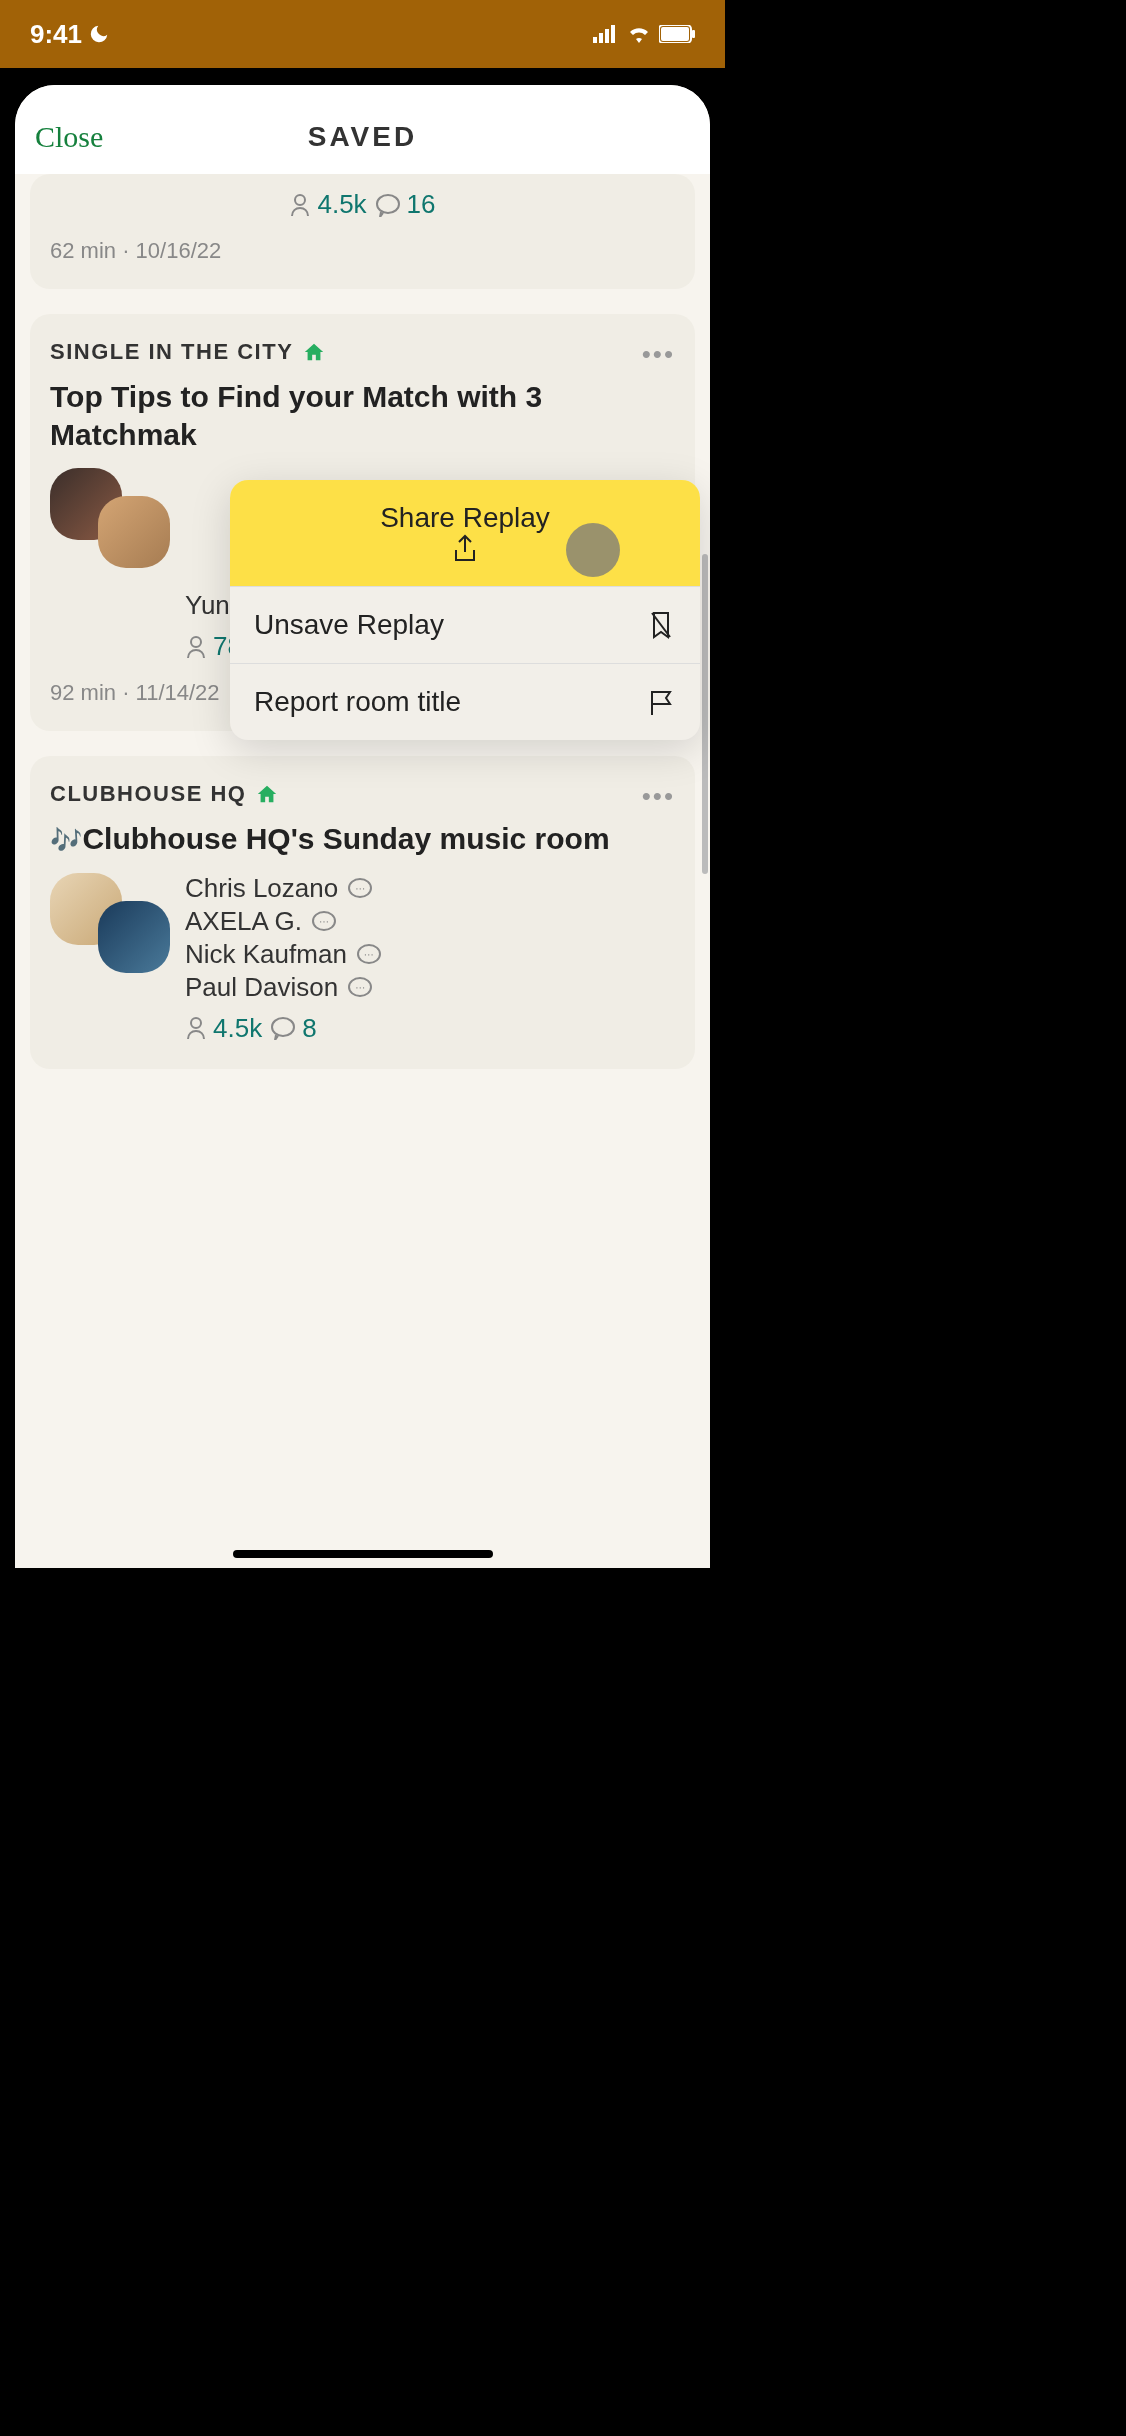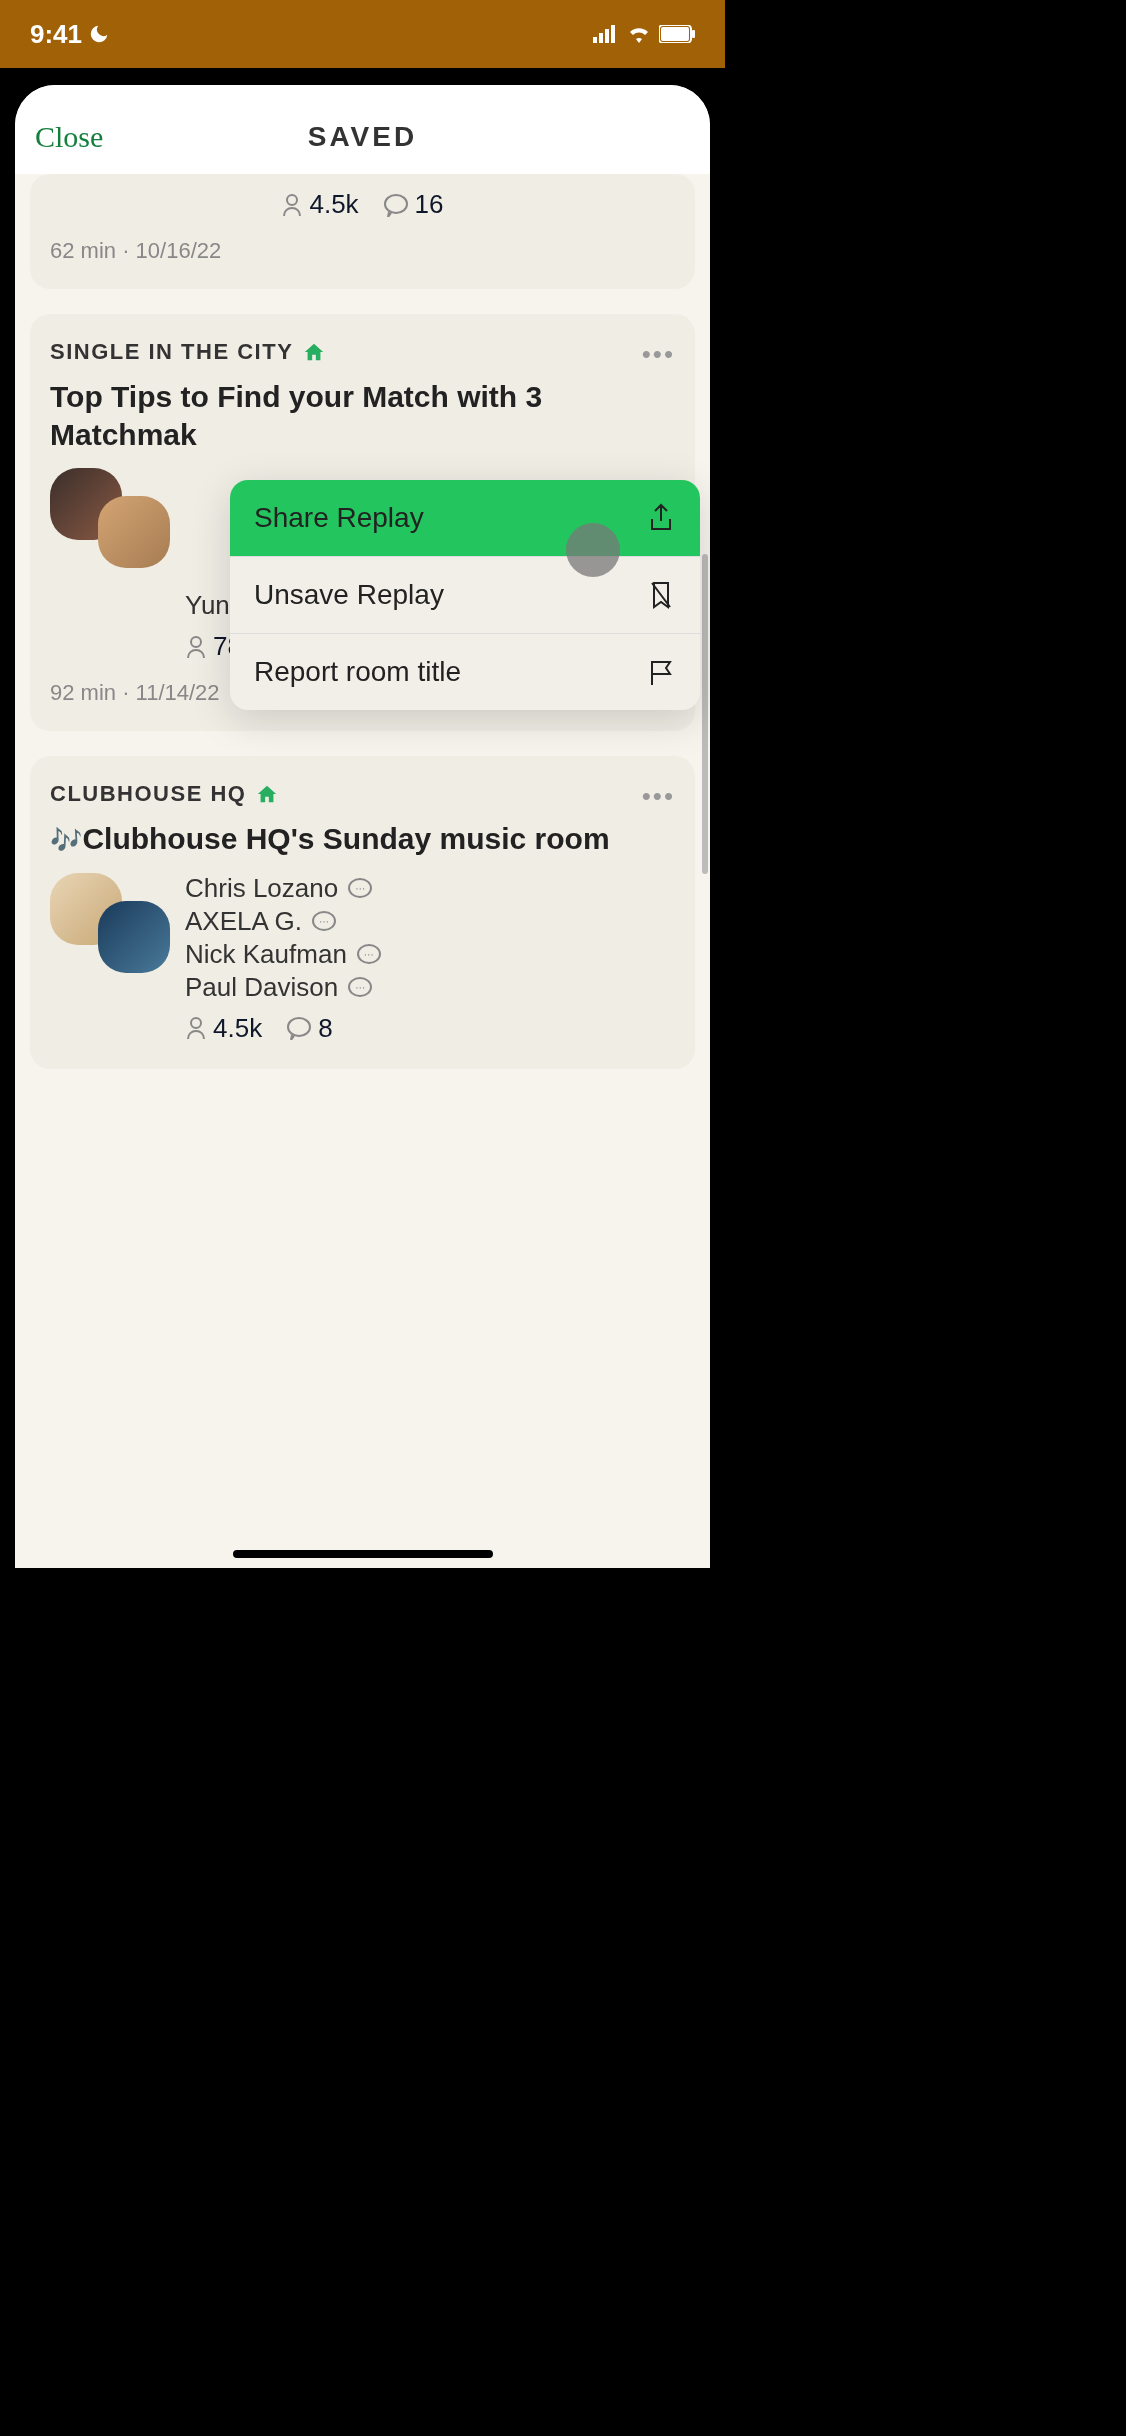--- a/index.html
+++ b/index.html
@@ -79,21 +79,21 @@
   }
   .avatar.a1 { top: 0; left: 0; background: linear-gradient(135deg,#3a2e2a,#8b5a44); }
   .avatar.a2 { top: 28px; left: 48px; background: linear-gradient(135deg,#d4a574,#a67c52); }
   .info-col { flex: 1; display: flex; flex-direction: column; gap: 2px; }
   .speaker-row { display: flex; align-items: center; gap: 10px; font-size: 26px; color: #333; }
   .chat-bubble {
     width: 24px; height: 20px; border: 2px solid #888; border-radius: 50%;
     position: relative; display: inline-flex; align-items: center; justify-content: center;
     font-size: 10px; color: #888;
   }
-  .stats-row { display: flex; align-items: center; gap: 24px; font-size: 26px; color: #0f172a; margin-top: 8px; }
+  .stats-row { display: flex; align-items: center; gap: 8px; font-size: 26px; color: #0f766e; margin-top: 8px; }
   .stat { display: flex; align-items: center; gap: 6px; }
   .meta-row { font-size: 22px; color: #888; margin-top: 18px; }
   .scrollbar-hint {
     position: absolute; right: 2px; top: 380px; width: 6px; height: 320px;
     background: #bbb; border-radius: 3px;
   }
 
   
   .popover {
     position: absolute;
@@ -109,21 +109,21 @@
   .popover-item {
     display: flex;
     align-items: center;
     justify-content: space-between;
     padding: 22px 24px;
     font-size: 28px;
     color: #222;
     border-bottom: 1px solid #ddd;
   }
   .popover-item:last-child { border-bottom: none; }
-  .popover-item.highlight { background: #22c55e; }
+  .popover-item.highlight { background: #fde047; flex-direction: column; }
   .popover-icon { width: 30px; height: 30px; display: flex; align-items: center; justify-content: center; }
 
   .touch-indicator {
     position: absolute;
     top: 438px;
     right: 90px;
     width: 54px; height: 54px;
     background: rgba(120,120,120,0.75);
     border-radius: 50%;
     z-index: 60;

